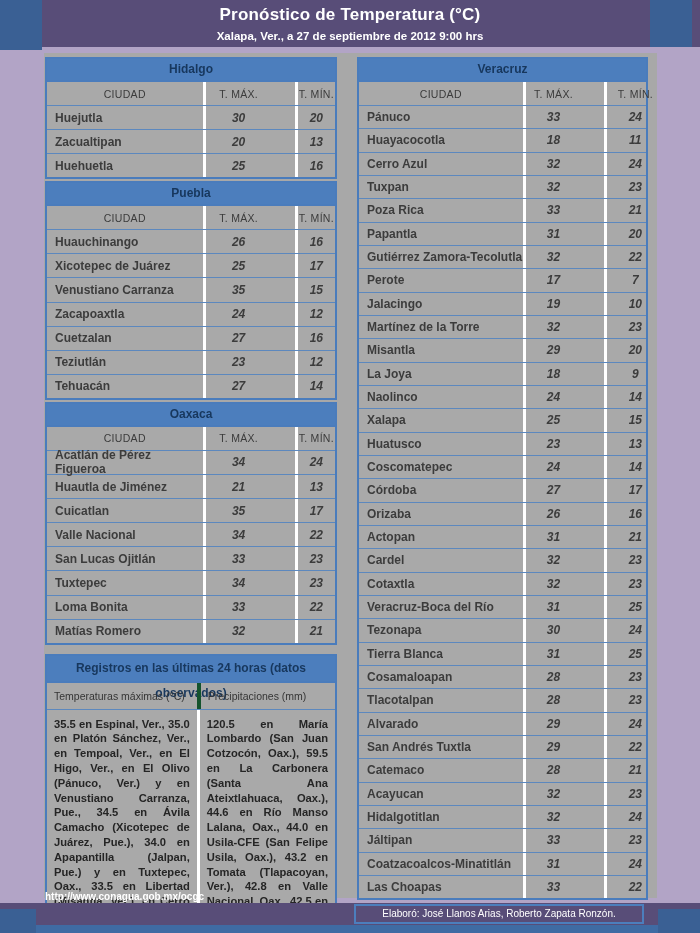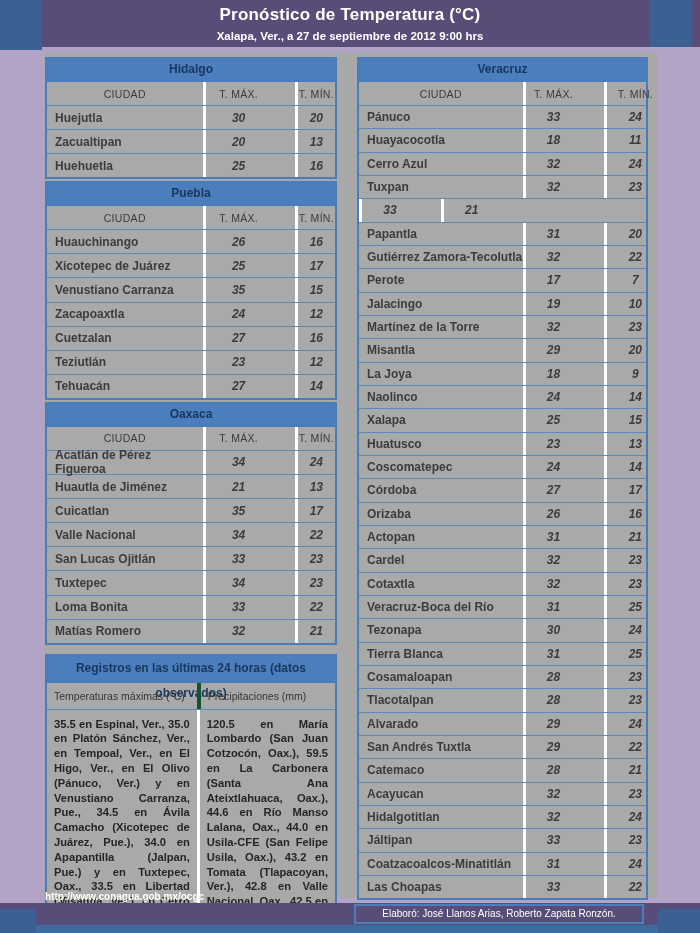--- a/index.html
+++ b/index.html
@@ -241,20 +241,21 @@
           <div class="c-city">Cerro Azul</div>
           <div class="c-num">32</div>
           <div class="c-num">24</div>
         </div>
         <div class="trow drow">
           <div class="c-city">Tuxpan</div>
           <div class="c-num">32</div>
           <div class="c-num">23</div>
         </div>
         <div class="trow drow">
+          <div class="c-city">Poza Rica</div>
           <div class="c-num">33</div>
           <div class="c-num">21</div>
         </div>
         <div class="trow drow">
           <div class="c-city">Papantla</div>
           <div class="c-num">31</div>
           <div class="c-num">20</div>
         </div>
         <div class="trow drow">
           <div class="c-city">Gutiérrez Zamora-Tecolutla</div>

